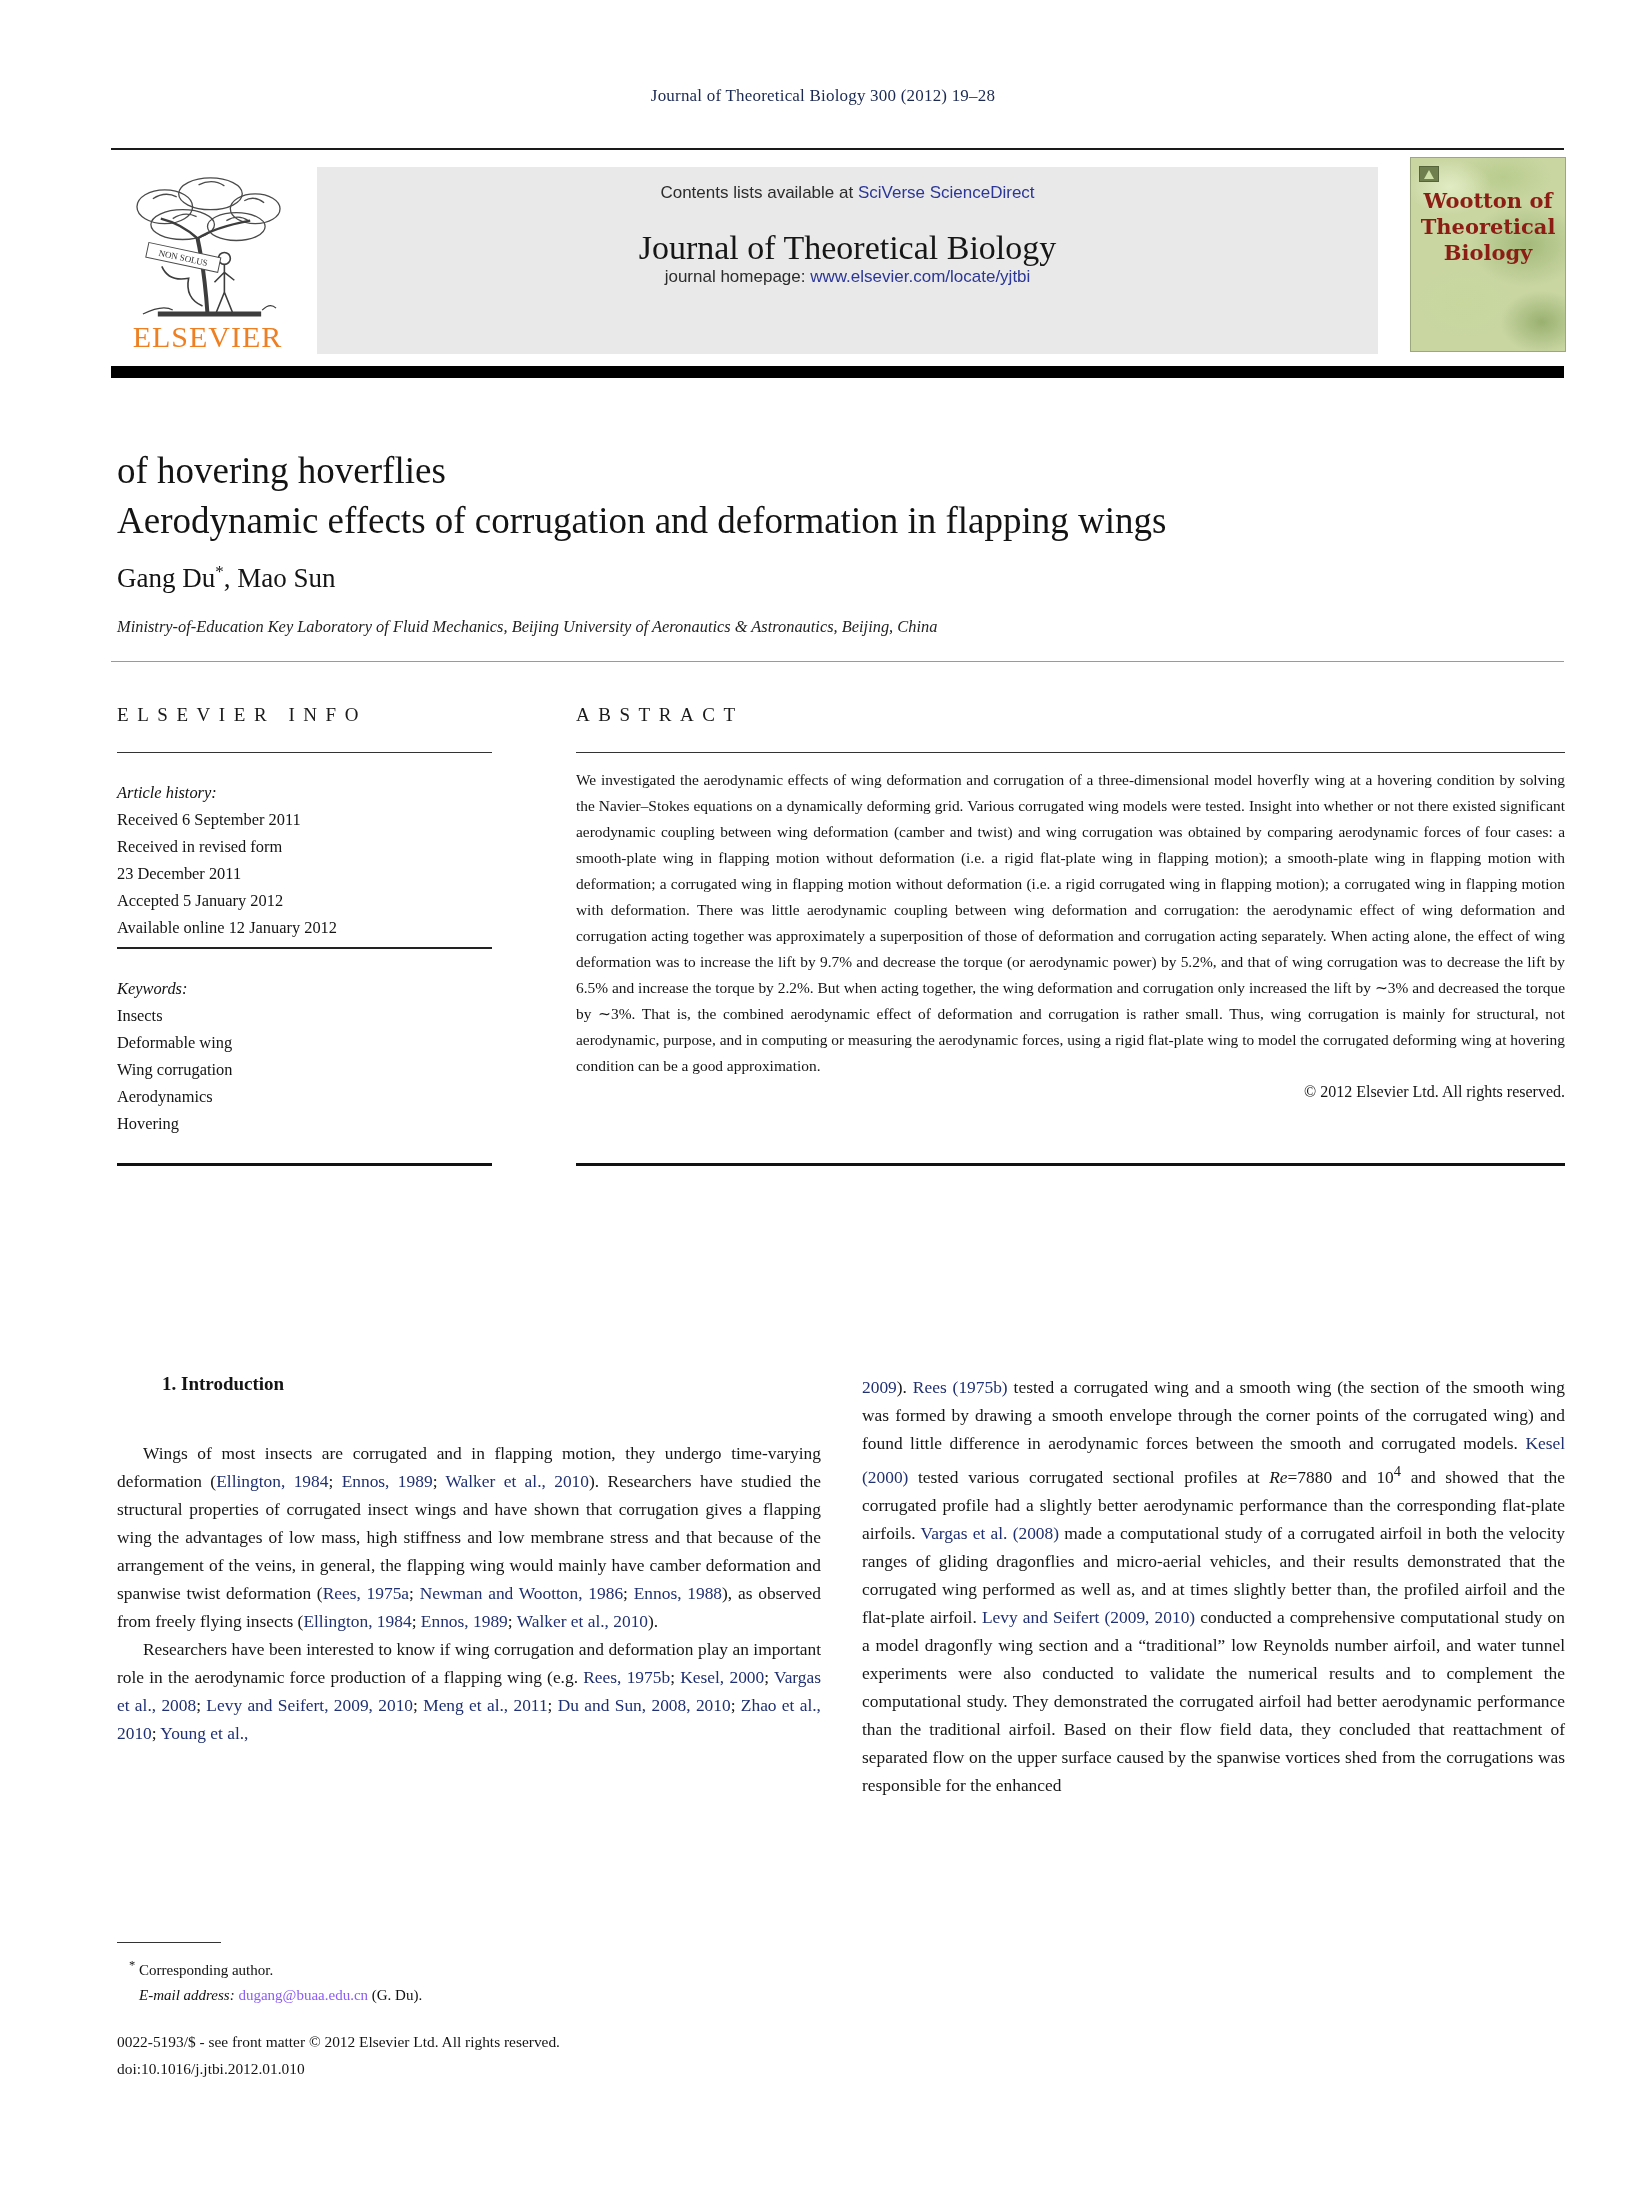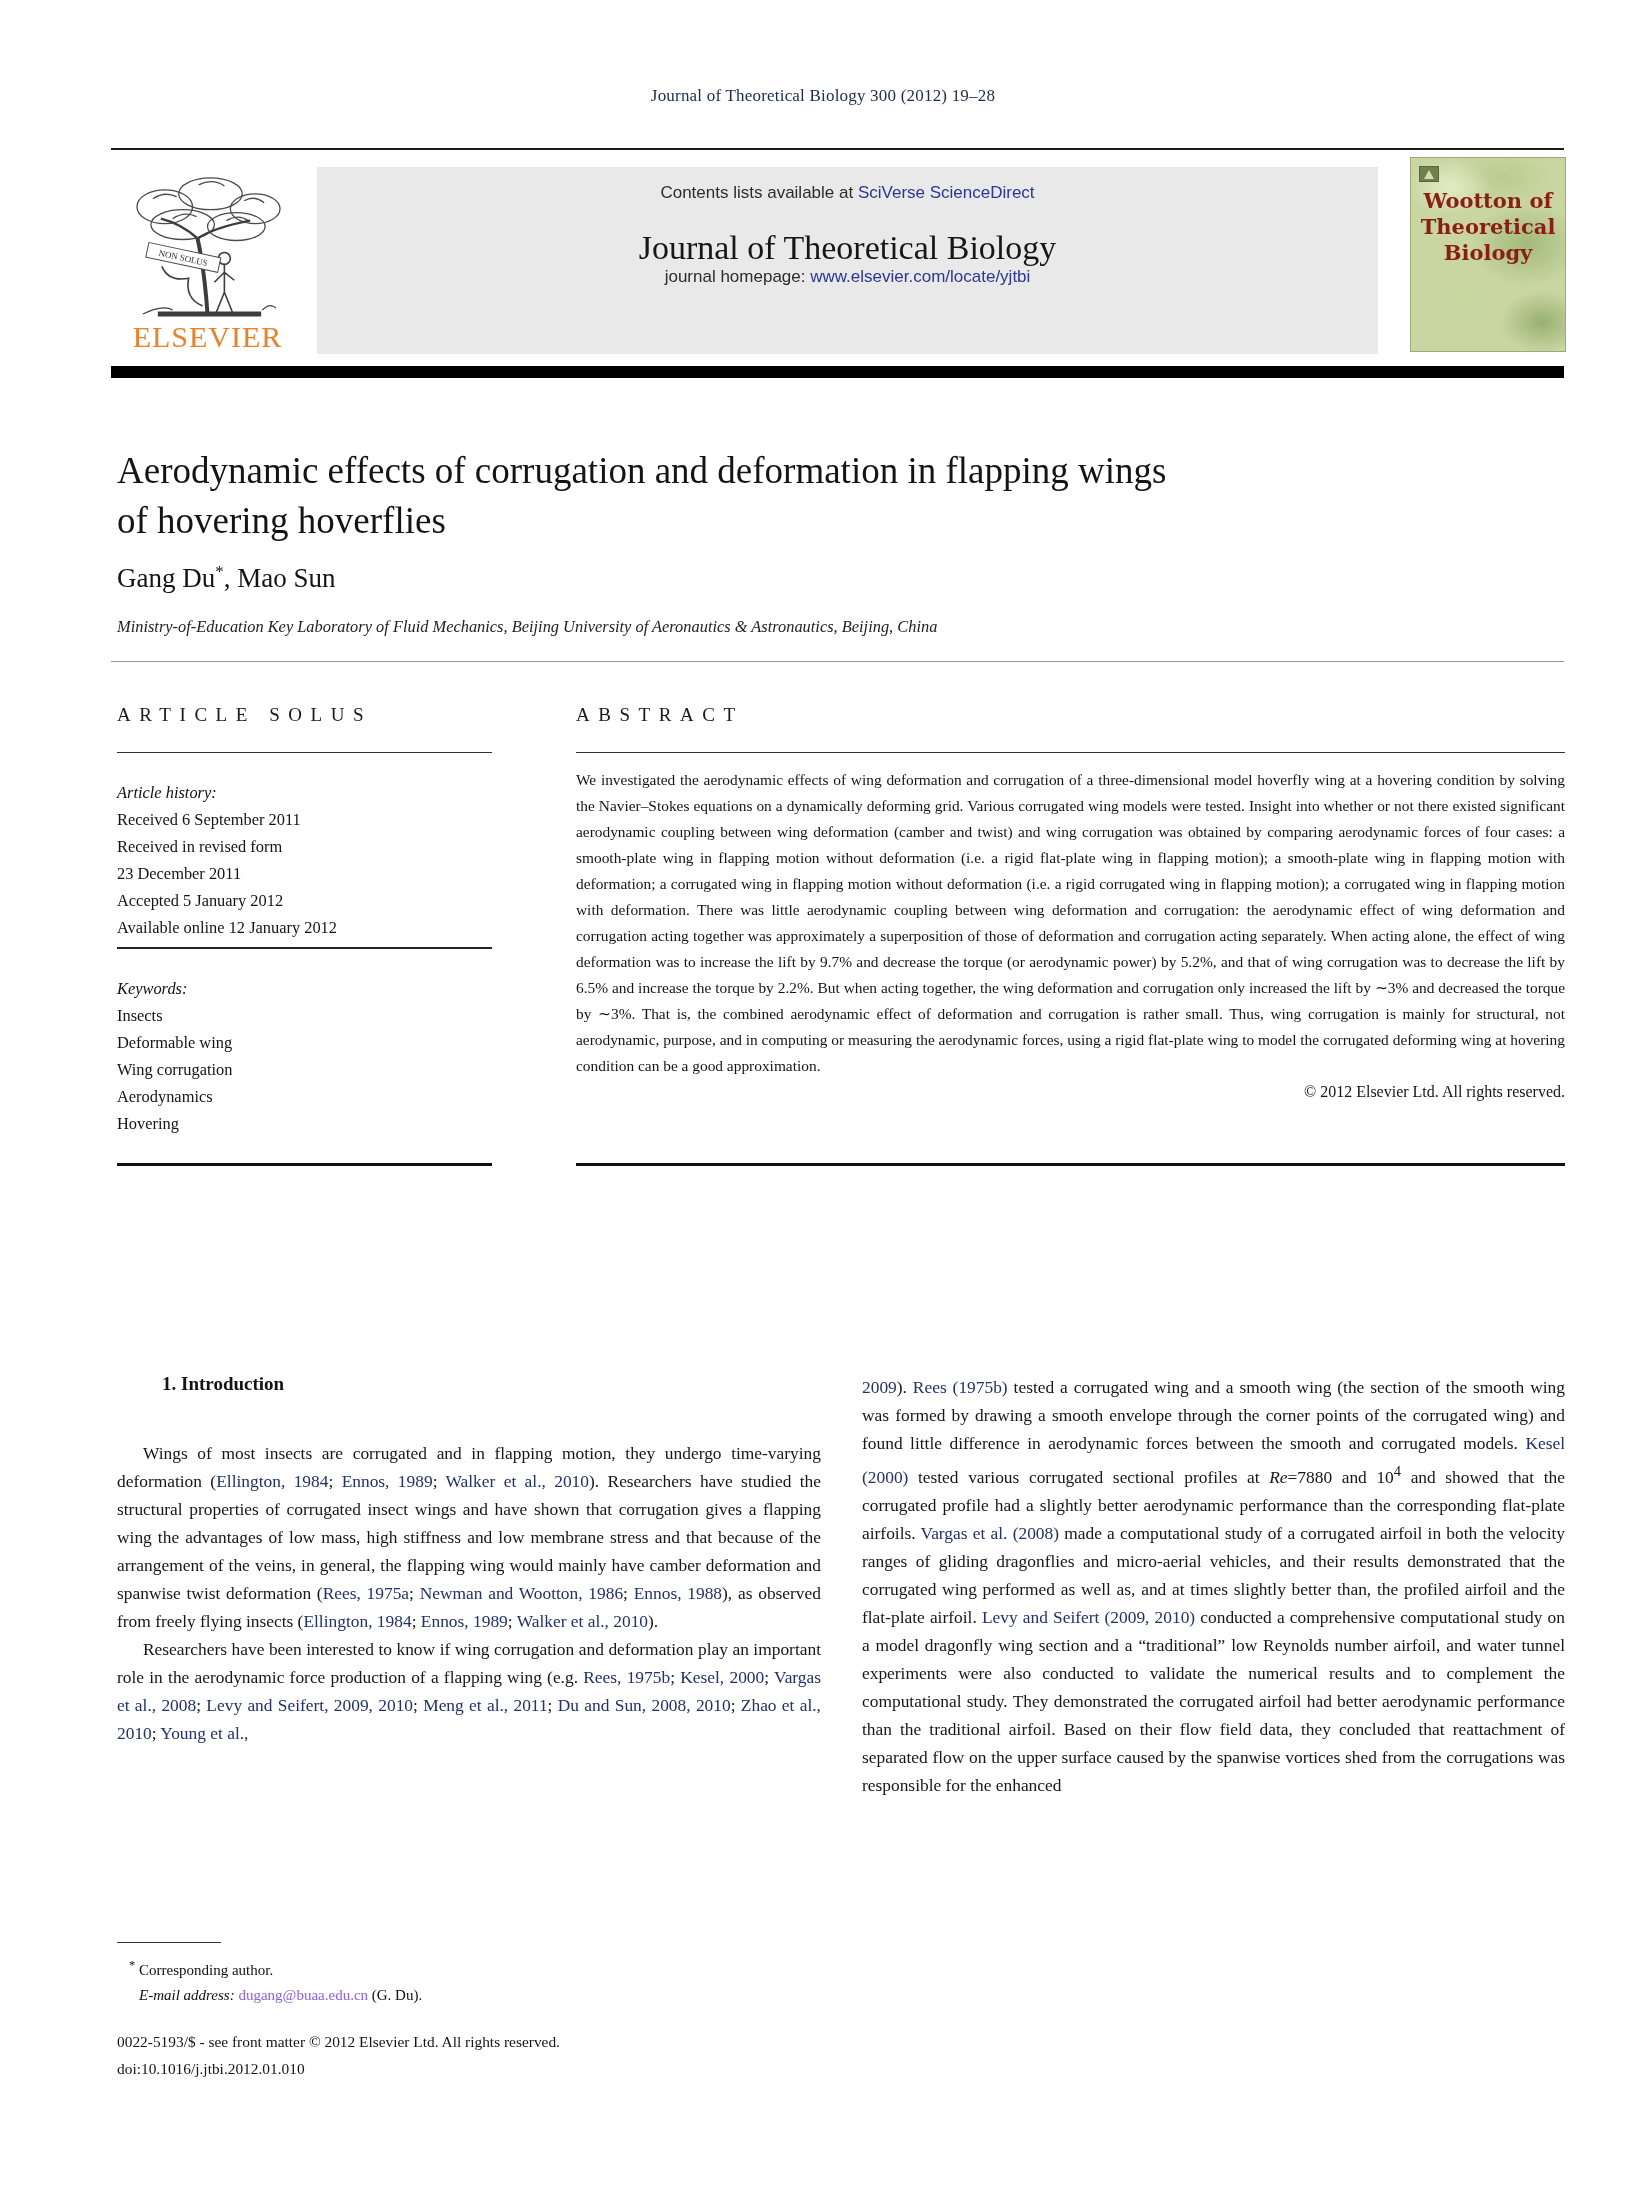--- a/index.html
+++ b/index.html
@@ -183,31 +183,31 @@
         <div>Wootton of</div>
         <div>Theoretical</div>
         <div>Biology</div>
       </div>
     </div>
   </div>
 
   <div class="black-bar"></div>
 
   <h1 class="article-title">
+    <div>of hovering hoverflies</div>
     <div>Aerodynamic effects of corrugation and deformation in flapping wings</div>
-    <div>of hovering hoverflies</div>
   </h1>
 
   <div class="authors"><span class="seg">Gang Du</span><sup>*</sup><span class="seg">, Mao Sun</span></div>
   <div class="affiliation">Ministry-of-Education Key Laboratory of Fluid Mechanics, Beijing University of Aeronautics &amp; Astronautics, Beijing, China</div>
   <div class="affil-rule"></div>
 
   <div class="info-block">
     <div class="info-col">
-      <div class="col-heading">ARTICLE SOLUS</div>
+      <div class="col-heading">ELSEVIER INFO</div>
       <div class="head-rule"></div>
       <div class="history-label">Article history:</div>
       <div class="history-line">Received 6 September 2011</div>
       <div class="history-line">Received in revised form</div>
       <div class="history-line">23 December 2011</div>
       <div class="history-line">Accepted 5 January 2012</div>
       <div class="history-line">Available online 12 January 2012</div>
       <div class="mid-rule"></div>
       <div class="keywords-label">Keywords:</div>
       <div class="keyword-line">Insects</div>

